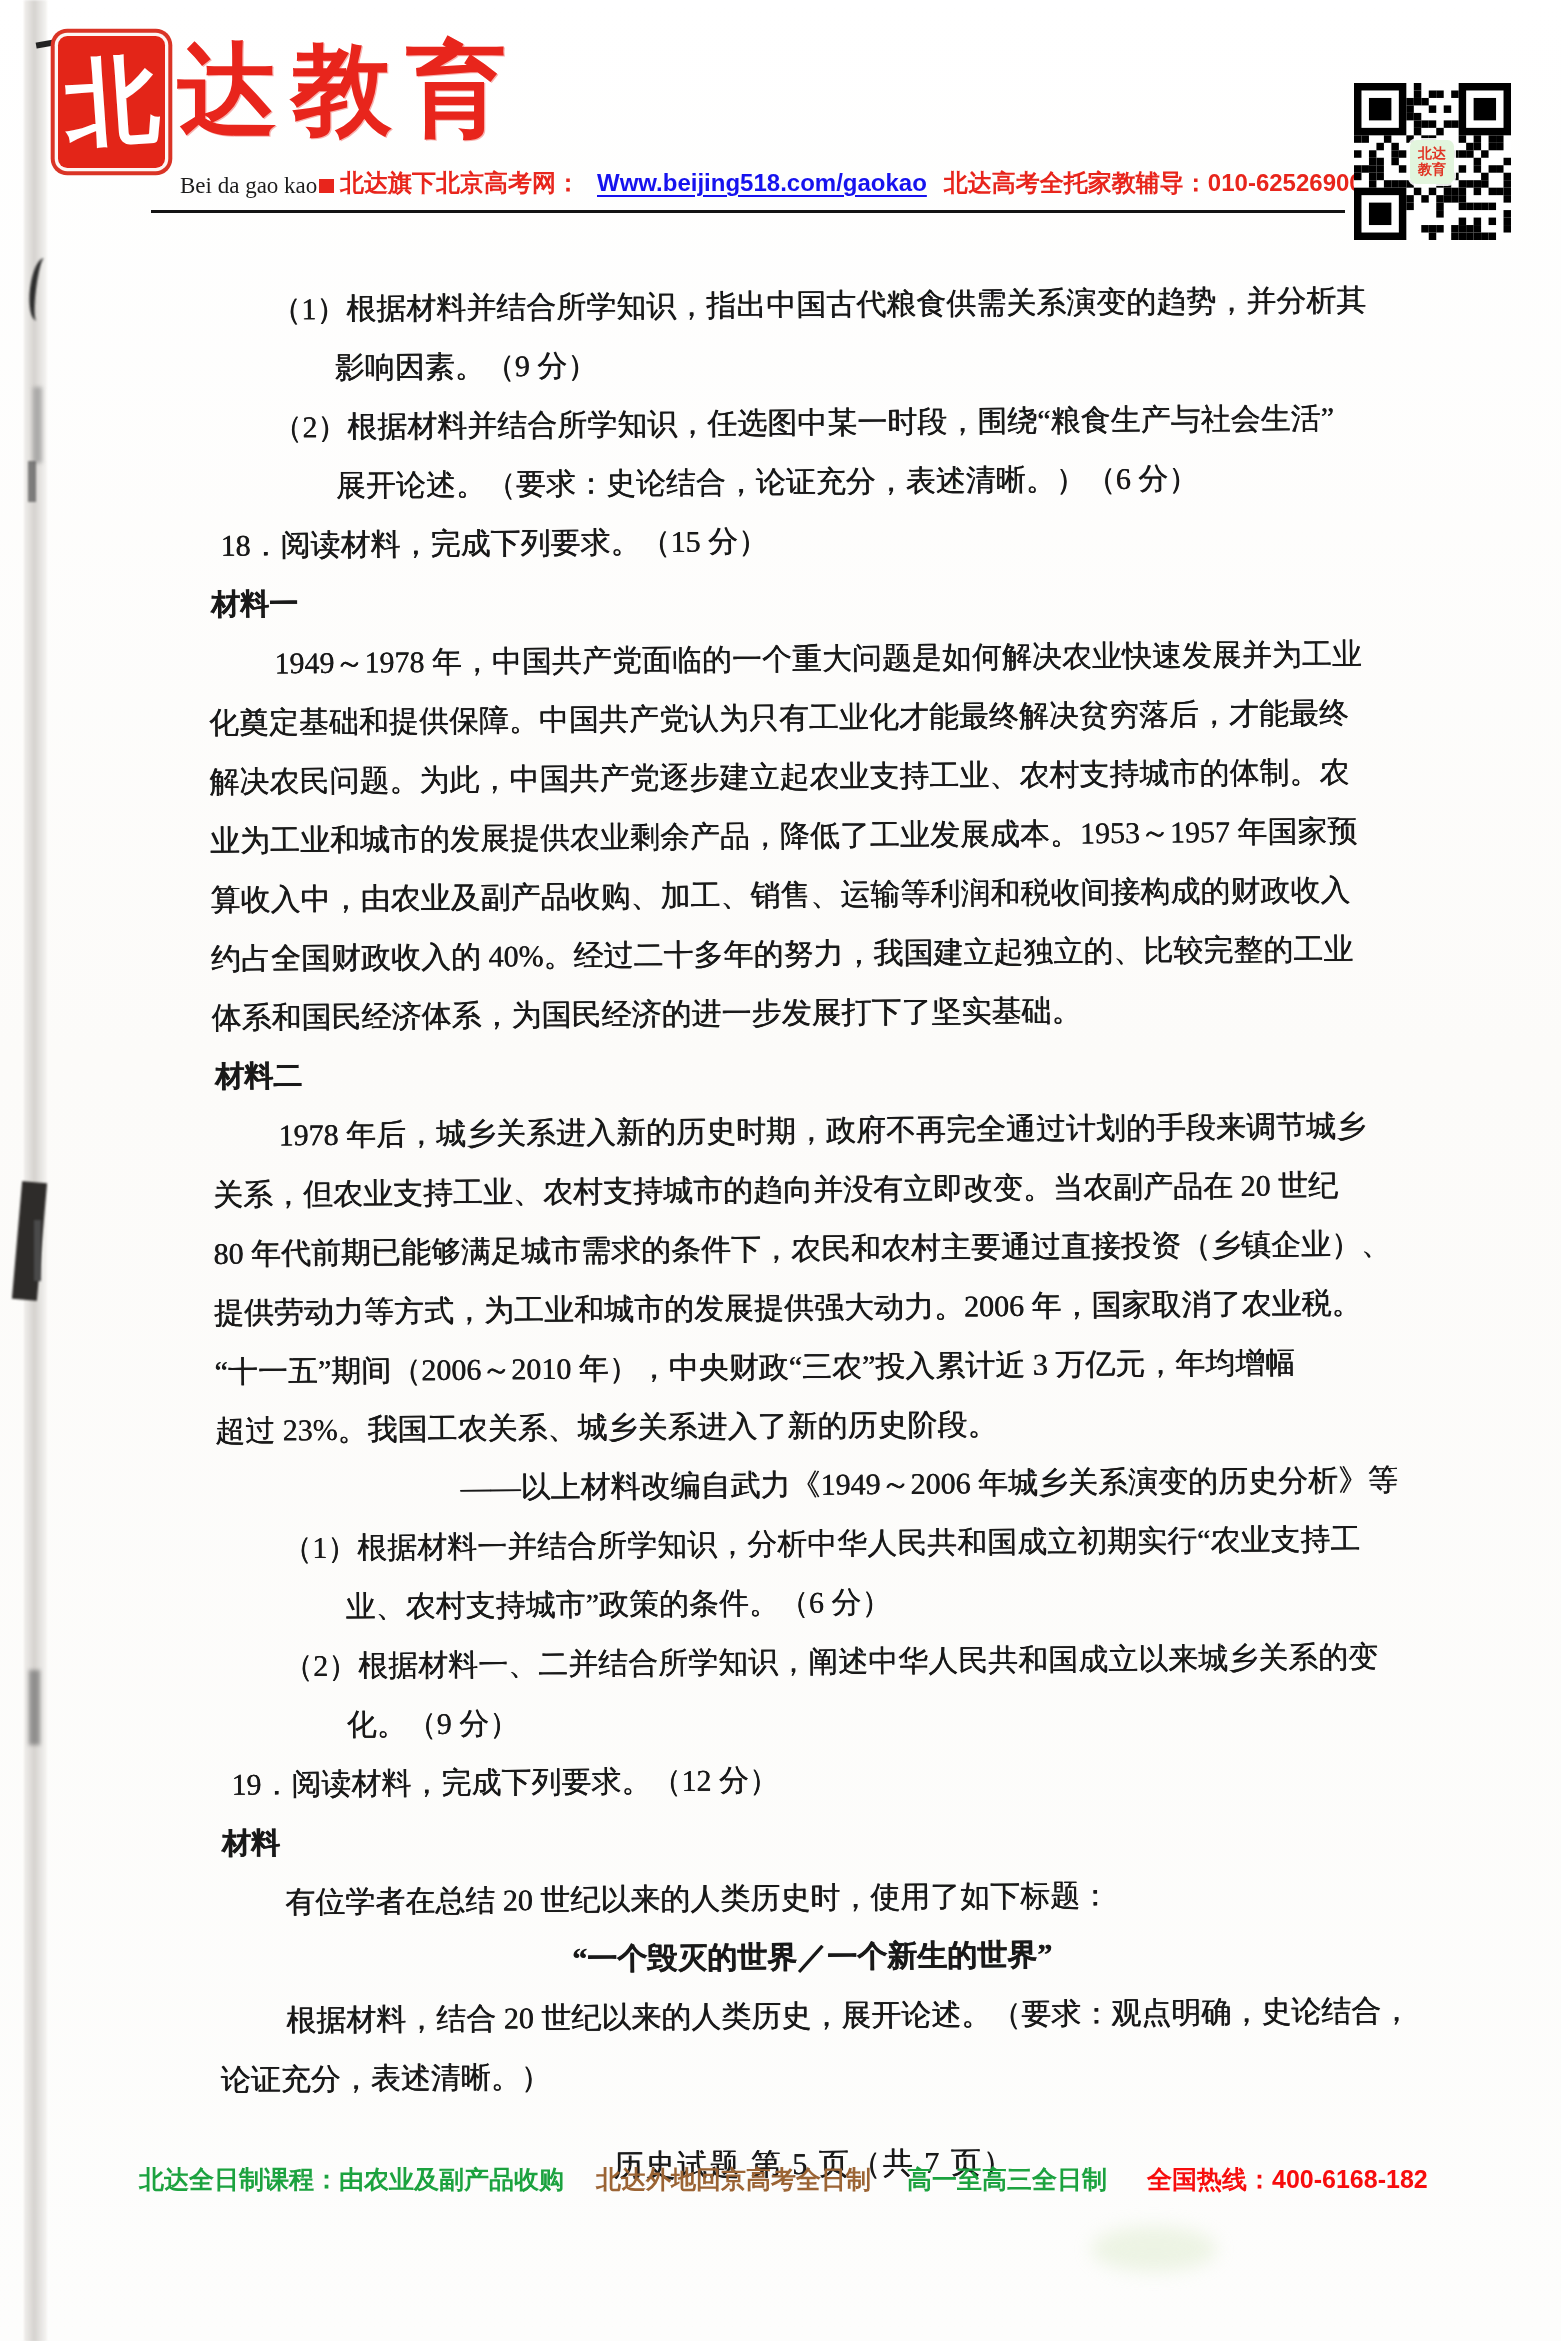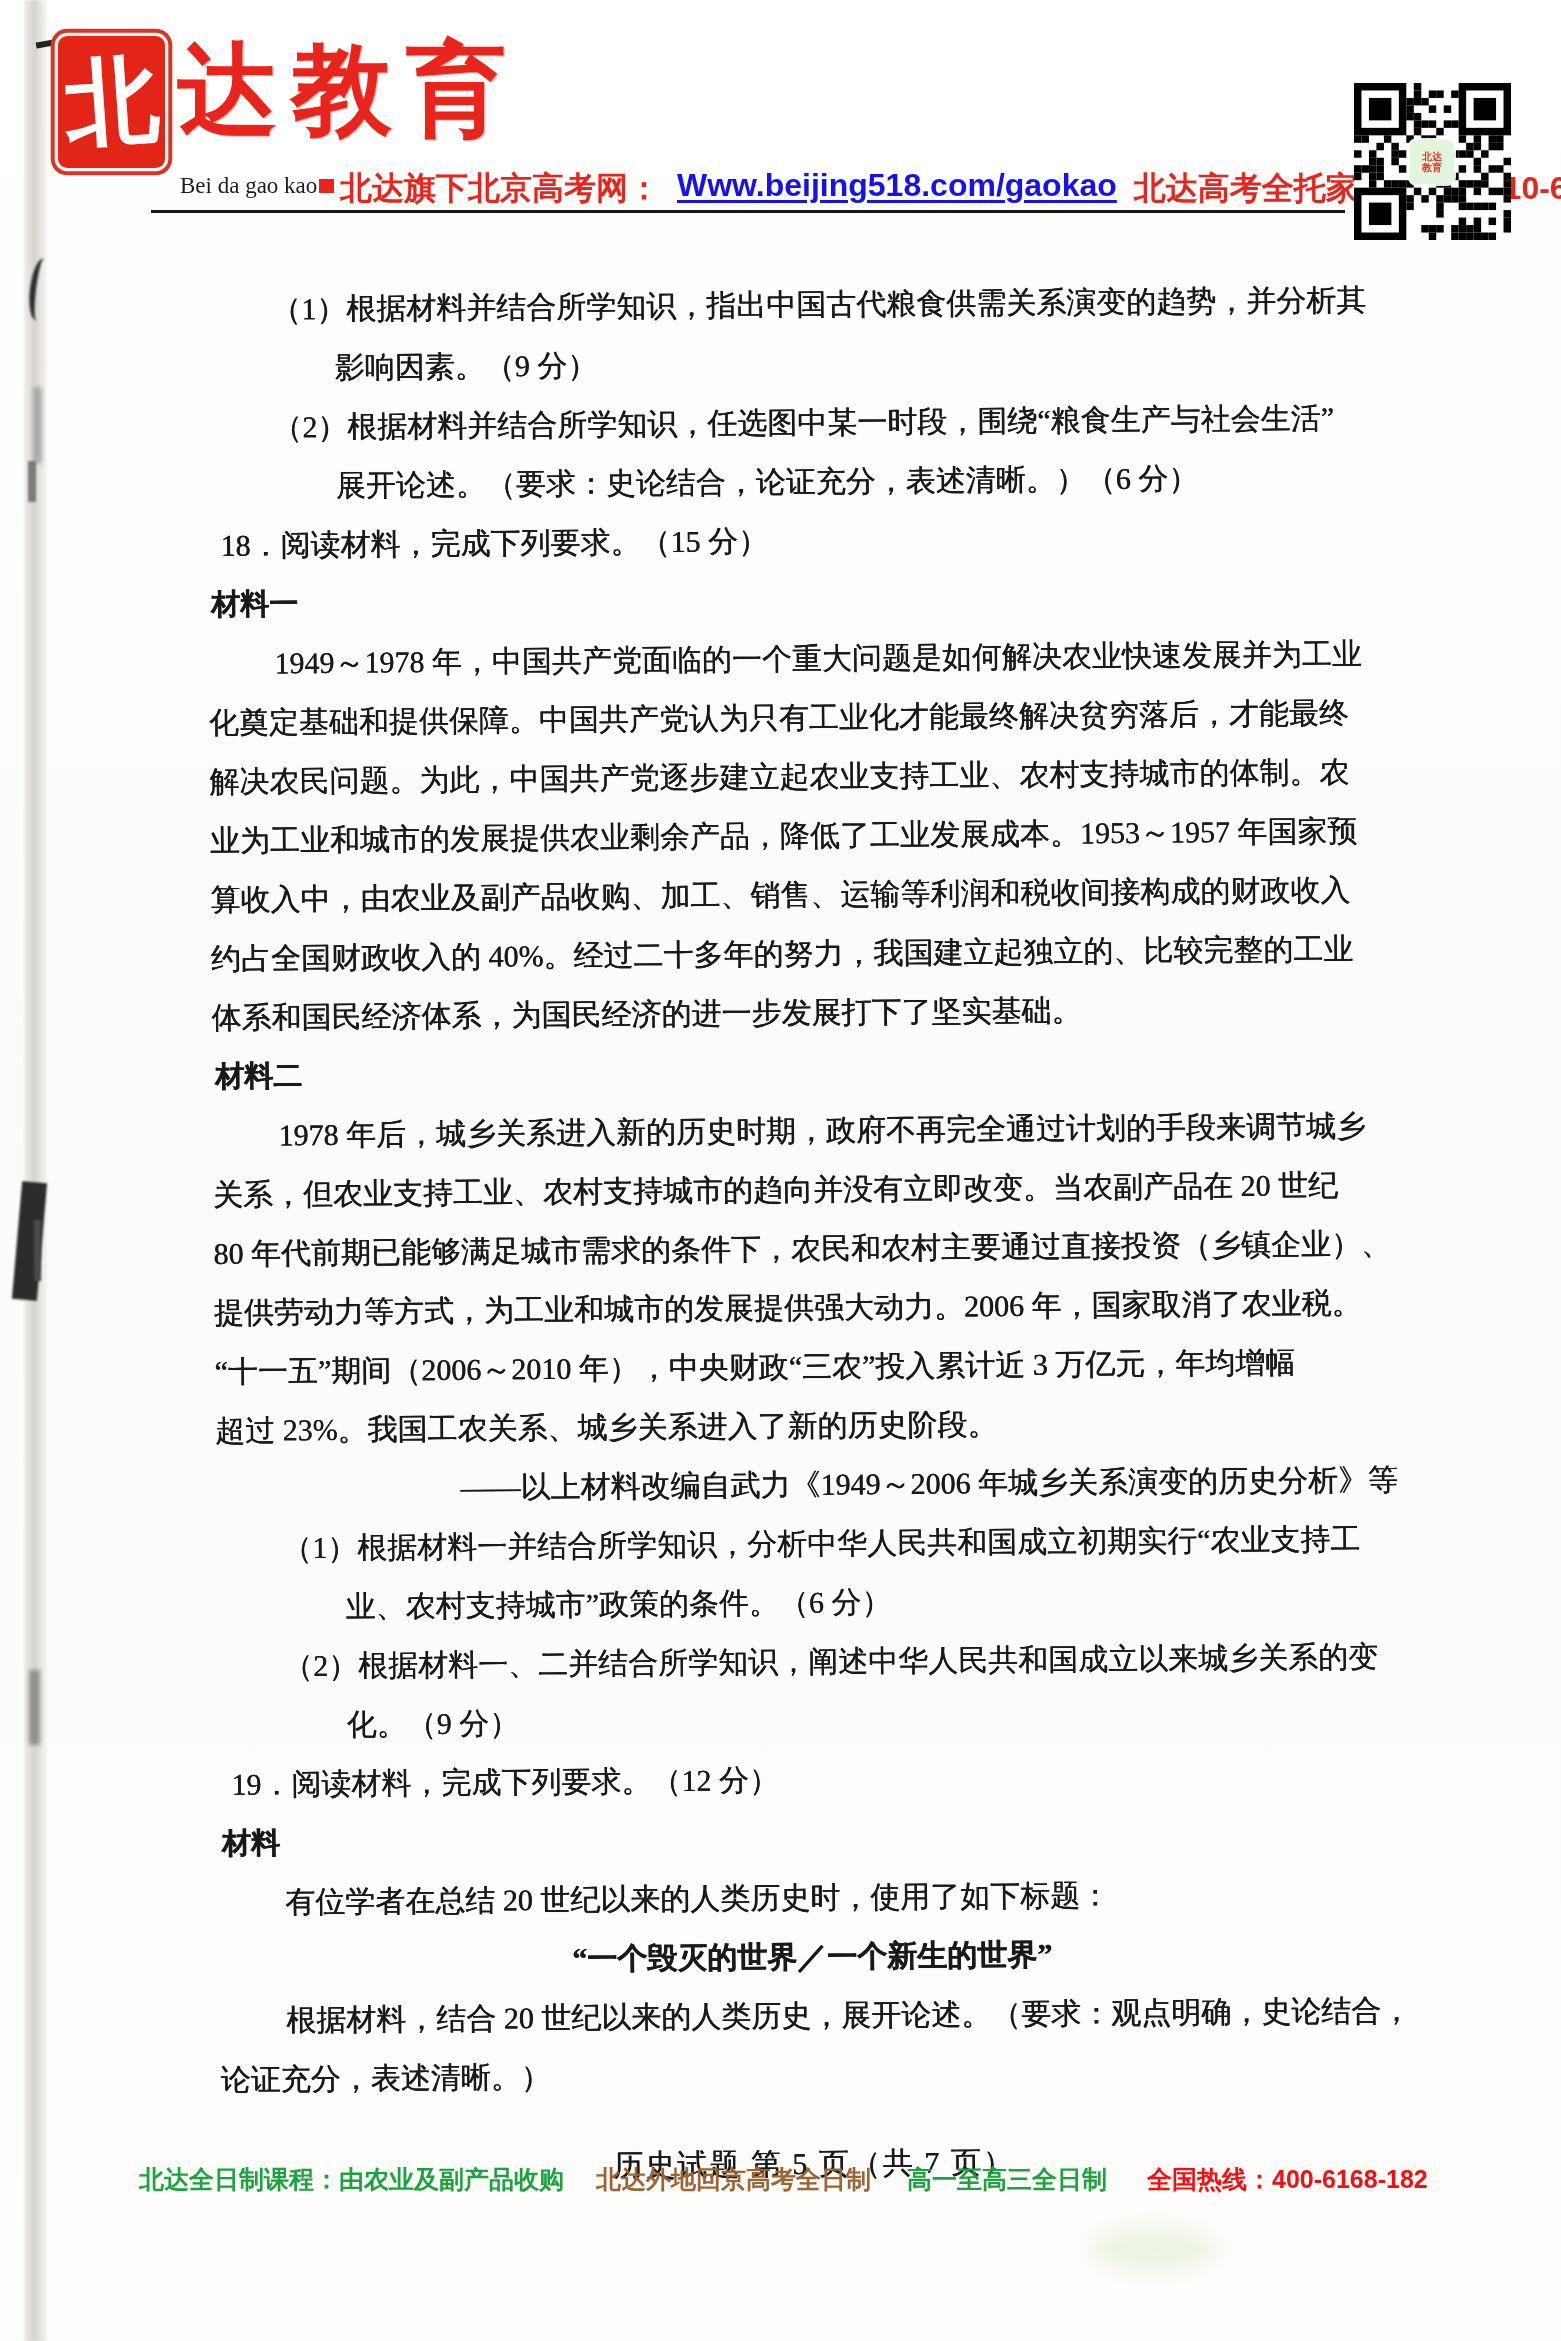--- a/index.html
+++ b/index.html
@@ -38,34 +38,34 @@
     text-shadow:1.3px 1.3px 0 rgba(232,37,28,.35);
   }
   .brand-sub{
     position:absolute;left:180px;top:173px;font-size:23px;color:#1c1c1c;
     display:flex;align-items:center;gap:2px;font-family:"Liberation Serif",serif;
   }
   .red-square{display:inline-block;width:14.5px;height:14.5px;background:#e8251c;}
   .head-line{
     position:absolute;left:340px;top:167px;width:992px;
     font-family:"Liberation Sans","DejaVu Sans",sans-serif;
-    font-size:32px;font-weight:bold;white-space:nowrap;
-    display:flex;align-items:flex-start;gap:17px;
+    font-size:24px;font-weight:bold;white-space:nowrap;
+    display:flex;align-items:center;gap:17px;
   }
   .head-red{color:#e8251c;}
   .head-link{color:#1612ee;text-decoration:underline;text-underline-offset:4px;cursor:pointer;}
   .head-rule{position:absolute;left:151px;top:210px;width:1194px;height:3.3px;background:#141414;}
   
   .qr{position:absolute;left:1354px;top:83px;width:157px;height:157px;background:#fff;}
   .qr svg{display:block;}
   .qr-logo{
     position:absolute;left:50%;top:50%;transform:translate(-50%,-50%);
     width:44px;height:44px;background:#e2f5dd;border-radius:6.6px;
     display:flex;flex-direction:column;align-items:center;justify-content:center;
-    color:#e03424;font-weight:bold;font-size:10px;line-height:1.15;
+    color:#e03424;font-weight:bold;font-size:14px;line-height:1.15;
     box-shadow:0 0 0 2px rgba(255,255,255,.9);
   }
   
   .content{
     position:absolute;left:205px;top:280px;width:1185px;
     font-size:30px;line-height:59px;
     transform:rotate(-0.5deg);transform-origin:top left;
     text-shadow:0.4px 0 currentColor, 0 0 0.7px rgba(0,0,0,.28);
     white-space:nowrap;
   }

